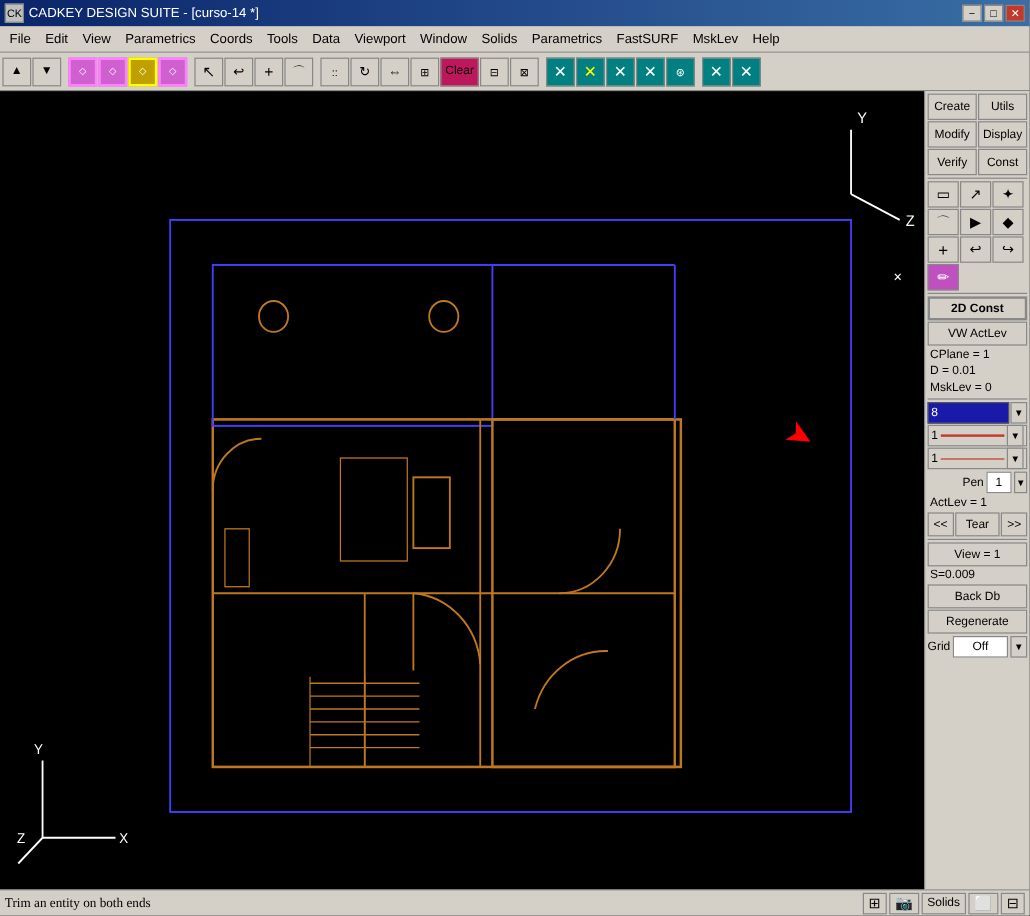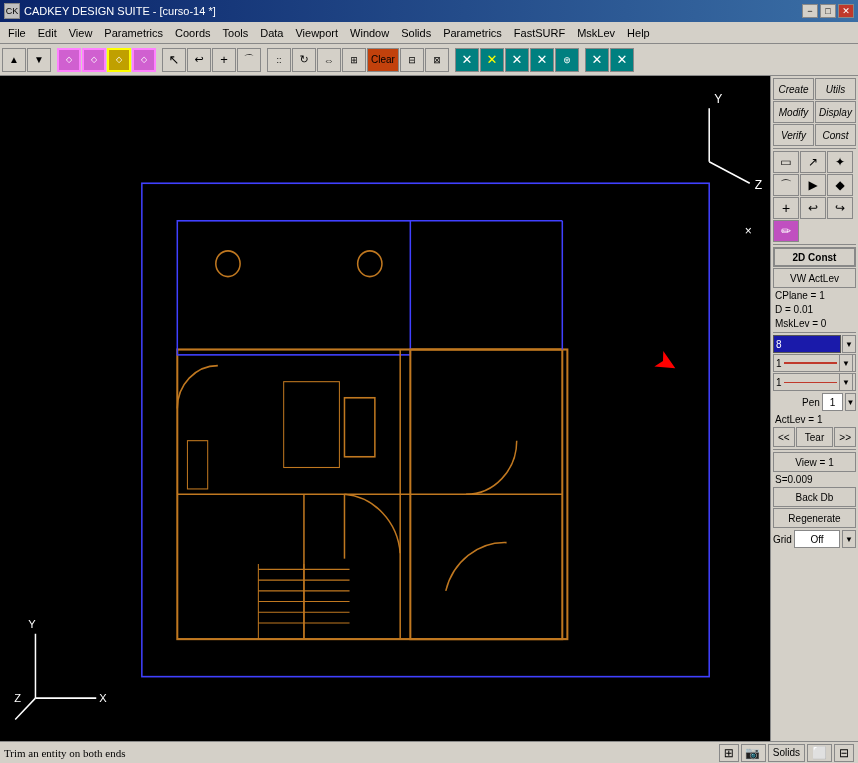--- a/index.html
+++ b/index.html
@@ -64,21 +64,21 @@
       border: 1px solid #888;
       display: flex; align-items: center; justify-content: center;
       cursor: pointer; font-size: 10px;
     }
     .tb-sep { width: 4px; }
     .tb-btn-pink { background: #d060d0; border: 2px solid #ff80ff; }
     .tb-btn-yellow { background: #c0a000; border: 2px solid #ffff00; }
     .tb-btn-teal { background: #008080; }
     .clear-btn {
       width: 32px; height: 24px;
-      background: #c2410c;
+      background: #be185d;
       border: 1px solid #888;
       font-size: 10px;
       cursor: pointer;
       display: flex; align-items: center; justify-content: center;
     }
 
     
     #main-area {
       display: flex;
       height: calc(763px - 22px - 22px - 32px - 22px);
@@ -96,21 +96,21 @@
     #right-panel {
       width: 88px;
       background: #d4d0c8;
       border-left: 1px solid #888;
       display: flex;
       flex-direction: column;
       padding: 2px;
       gap: 1px;
       overflow: hidden;
     }
-    .rp-row { display: flex; gap: 1px; font-style: italic; }
+    .rp-row { display: flex; gap: 1px; }
     .rp-btn {
       flex: 1;
       height: 22px;
       background: #d4d0c8;
       border: 1px solid #888;
       font-size: 10px;
       cursor: pointer;
       display: flex; align-items: center; justify-content: center;
       text-align: center;
     }

